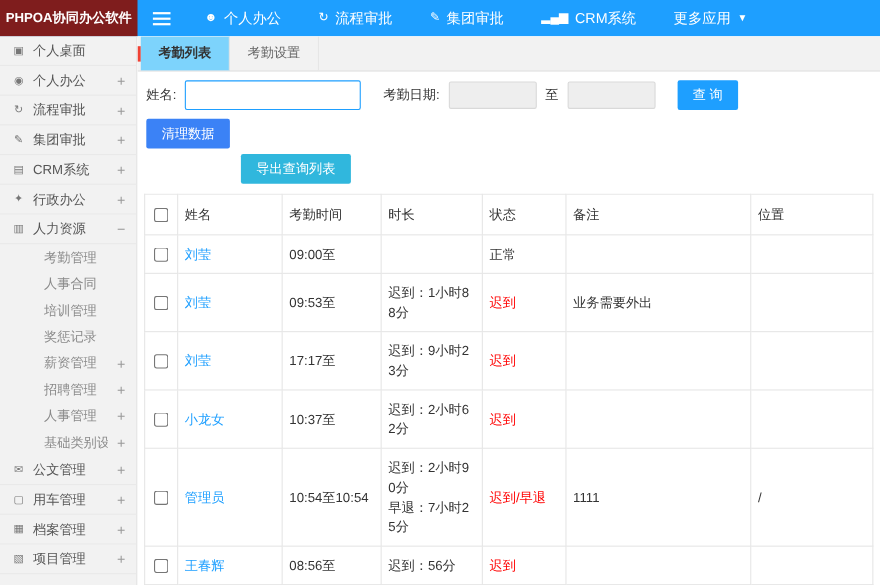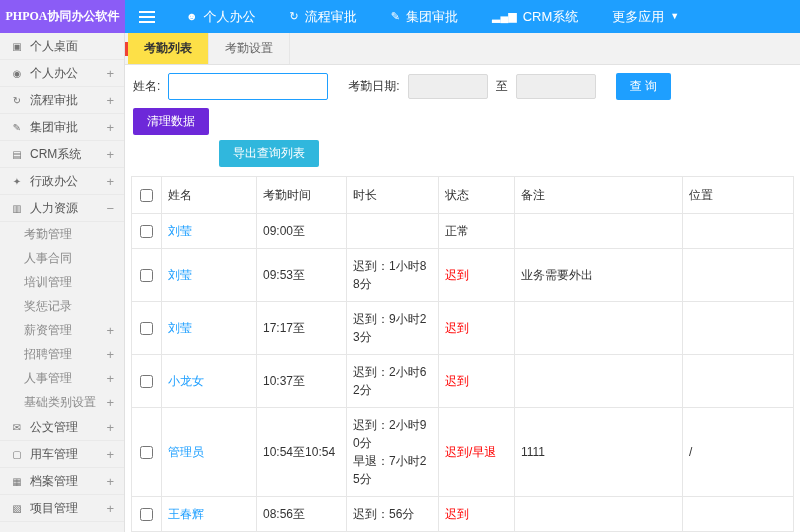--- a/index.html
+++ b/index.html
@@ -2,60 +2,60 @@
 <html><head>
 <meta charset="utf-8">
 <style>
   * { margin:0; padding:0; box-sizing:border-box; }
   html,body { width:800px; height:532px; overflow:hidden; }
   body { font-family:"Liberation Sans","DejaVu Sans",sans-serif; font-size:12px; color:#333; background:#fff; }
   .app { width:800px; height:532px; display:flex; flex-direction:column; overflow:hidden; }
 
   
   .navbar { height:33px; min-height:33px; background:#1e9fff; display:flex; align-items:stretch; color:#fff; font-size:13px; }
-  .brand { width:125px; min-width:125px; background:#8b5cf6; display:flex; align-items:center; justify-content:center; font-weight:bold; font-size:12px;font-family:Liberation Serif, serif; }
+  .brand { width:125px; min-width:125px; background:#7f1d1d; display:flex; align-items:center; justify-content:center; font-weight:bold; font-size:12px; }
   .hamburger { width:44px; display:flex; align-items:center; justify-content:center; cursor:pointer; }
   .hbar { width:16px; height:2px; background:#fff; position:relative; }
   .hbar::before, .hbar::after { content:""; position:absolute; left:0; width:16px; height:2px; background:#fff; }
   .hbar::before { top:-5px; } .hbar::after { top:5px; }
   .nav-items { display:flex; align-items:stretch; }
   .nav-item { display:flex; align-items:center; gap:6px; padding:0 17px; cursor:pointer; }
   .nav-icon { font-size:11px; line-height:1; }
   .nav-icon:empty, .nav-caret:empty { display:none; }
   .nav-caret { font-size:9px; line-height:1; }
 
   
   .body { flex:1; display:flex; overflow:hidden; }
   .sidebar { width:125px; min-width:125px; background:#f2f2f2; border-right:1px solid #e0e0e0; overflow:hidden; }
   .main { flex:1; display:flex; flex-direction:column; overflow:hidden; background:#fff; }
 
   
   .side-item { display:flex; align-items:center; gap:6px; height:27px; padding:0 10px; color:#555; cursor:pointer; }
   .side-item[data-type="top"] { border-bottom:1px solid #e9e9e9; }
-  .side-item[data-type="sub"] { height:24px; padding-left:24px; color:#8a8a8a; }
+  .side-item[data-type="sub"] { height:24px; padding-left:40px; color:#8a8a8a; }
   .side-icon { width:14px; text-align:center; font-size:10px; color:#777; }
   .side-label { flex:1; white-space:nowrap; overflow:hidden; }
   .side-toggle { color:#999; font-size:13px; width:10px; text-align:right; }
 
   
   .tabbar { height:32px; min-height:32px; background:#f2f2f2; border-bottom:1px solid #e2e2e2; display:flex; align-items:stretch; }
   .tab-accent { width:3px; height:14px; background:#f04134; align-self:center; }
   .tab { display:flex; align-items:center; padding:0 16px; border-right:1px solid #e6e6e6; color:#666; cursor:pointer; }
-  .tab[data-active="true"] { background:#fde047; color:#333; font-weight:bold; }
+  .tab[data-active="true"] { background:#7dd3fc; color:#333; font-weight:bold; }
 
   
   .filter-row { display:flex; align-items:center; gap:8px; padding:8px 8px; }
   .filter-row label, .filter-row .to { color:#333; }
   .name-input { width:160px; height:27px; border:1px solid #1e9fff; border-radius:2px; padding:0 6px; outline:none; font-size:12px; }
   .date-label { margin-left:12px; }
   .date-input { width:80px; height:25px; border:1px solid #d9d9d9; background:#eee; border-radius:2px; padding:0 6px; font-size:12px; }
   .btn { border:none; color:#fff; height:27px; padding:0 14px; border-radius:2px; font-size:12px; cursor:pointer; white-space:nowrap; }
   .btn-search { background:#1e9fff; margin-left:12px; }
   .action-row { display:flex; gap:10px; padding:0 8px 9px; }
-  .btn-danger { background:#6d28d9; }
+  .btn-danger { background:#3b82f6; }
   .btn-export { background:#30b7dd;margin-top:32px; }
 
   
   .table-wrap { padding:0 6px; overflow:hidden; }
   table { width:100%; border-collapse:collapse; table-layout:fixed; font-size:12px; }
   th, td { border:1px solid #e6e6e6; padding:8px 6px; text-align:left; font-weight:normal; color:#333; vertical-align:middle; word-break:break-all; line-height:1.5; }
   th { padding:9px 6px; }
   .col-check { text-align:center; }
   input[type="checkbox"] { width:13px; height:13px; margin:0; vertical-align:middle; cursor:pointer; }
   .name-link { color:#1e9fff; cursor:pointer; text-decoration:none; }

